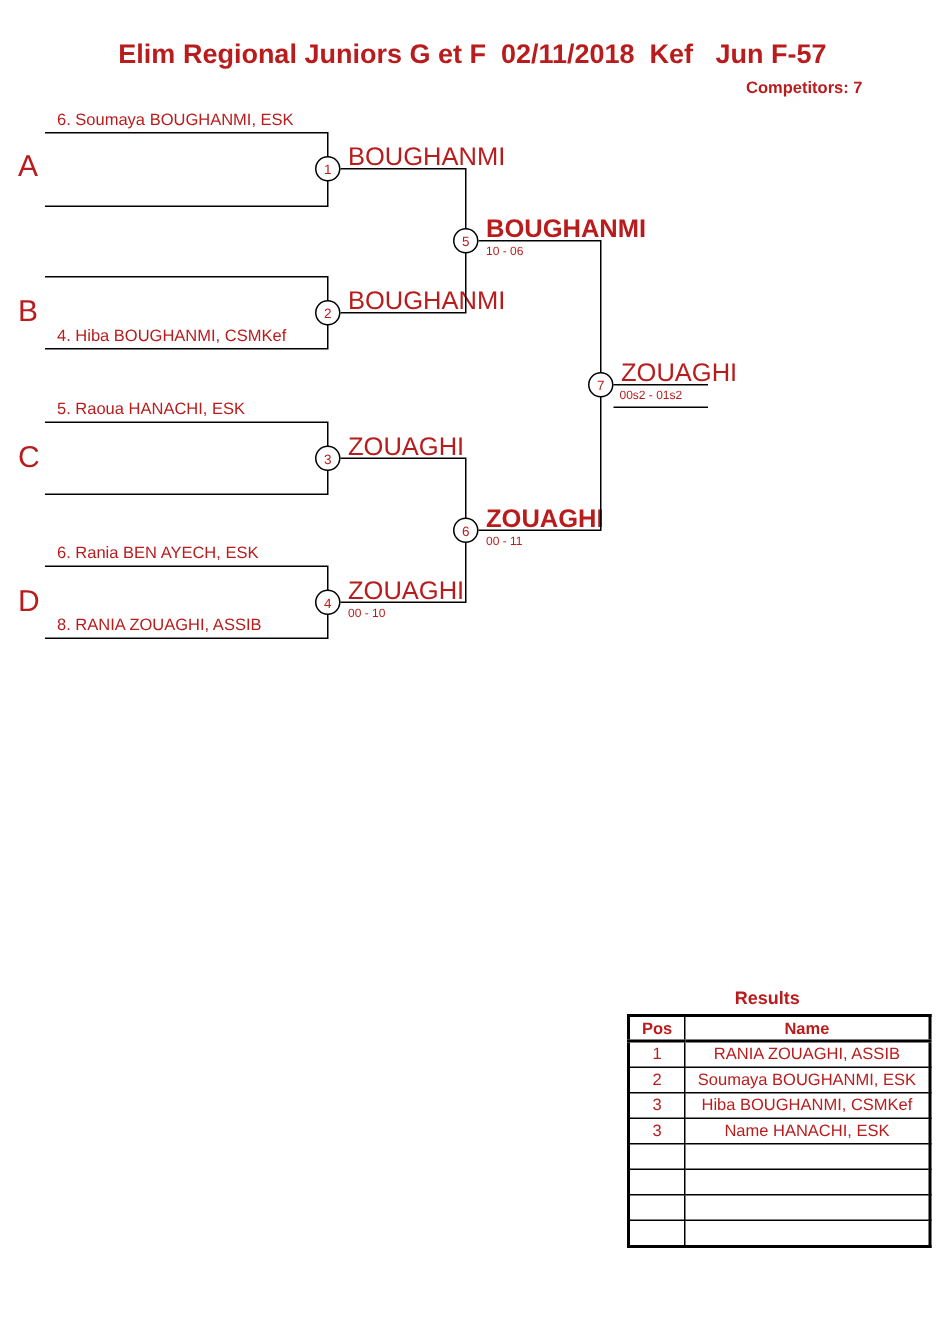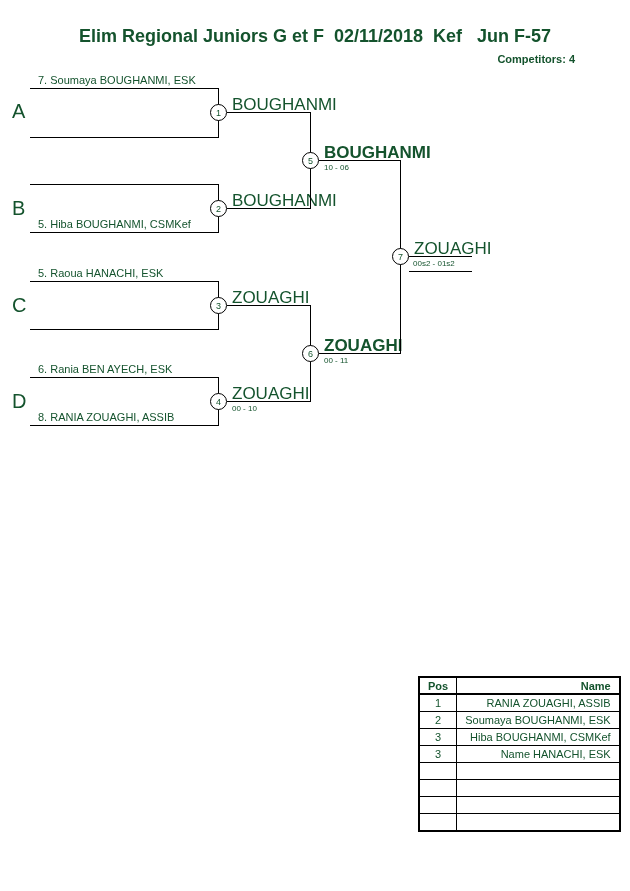--- a/index.html
+++ b/index.html
@@ -2,21 +2,21 @@
 <html><head>
 <meta charset="utf-8">
 <style>
   html, body { margin: 0; padding: 0; background: #fff; }
   .page {
     position: relative;
     width: 630px;
     height: 891px;
     background: #ffffff;
     font-family: "Liberation Sans", sans-serif;
-    color: #14532d;
+    color: #b91c1c;
     overflow: hidden;
   }
   .title {
     position: absolute;
     left: 0; right: 0; top: 26px;
     text-align: center;
     font-size: 18px;
     font-weight: bold;
     white-space: pre;
   }
@@ -90,37 +90,37 @@
     white-space: nowrap;
     overflow: hidden;
   }
   .results-table th {
     font-weight: bold;
     text-align: center;
     border-bottom: 2px solid #000;
     height: 15px;
   }
   .results-table .pos { width: 26px; text-align: center; }
-  .results-table .name { text-align: right; }
+  .results-table .name { text-align: center; }
 </style>
 </head>
 <body>
 
 <div class="page">
 
   <div class="title">Elim Regional Juniors G et F  02/11/2018  Kef   Jun F-57</div>
-  <div class="competitors">Competitors: 4</div>
+  <div class="competitors">Competitors: 7</div>
 
   <div class="letter" style="top:100px">A</div>
   <div class="letter" style="top:197px">B</div>
   <div class="letter" style="top:294px">C</div>
   <div class="letter" style="top:390px">D</div>
 
-  <div class="player" style="top:74px">7. Soumaya BOUGHANMI, ESK</div>
-  <div class="player" style="top:218px">5. Hiba BOUGHANMI, CSMKef</div>
+  <div class="player" style="top:74px">6. Soumaya BOUGHANMI, ESK</div>
+  <div class="player" style="top:218px">4. Hiba BOUGHANMI, CSMKef</div>
   <div class="player" style="top:267px">5. Raoua HANACHI, ESK</div>
   <div class="player" style="top:363px">6. Rania BEN AYECH, ESK</div>
   <div class="player" style="top:411px">8. RANIA ZOUAGHI, ASSIB</div>
 
   <div class="hline" style="left:30px;top:88px;width:188px"></div>
   <div class="hline" style="left:30px;top:137px;width:188px"></div>
   <div class="vline" style="left:218px;top:88px;height:50px"></div>
 
   <div class="hline" style="left:30px;top:184px;width:188px"></div>
   <div class="hline" style="left:30px;top:232px;width:188px"></div>
@@ -166,20 +166,21 @@
   <div class="hline" style="left:409px;top:271px;width:63px"></div>
 
   <div class="node" style="left:210px;top:104px">1</div>
   <div class="node" style="left:210px;top:200px">2</div>
   <div class="node" style="left:210px;top:297px">3</div>
   <div class="node" style="left:210px;top:393px">4</div>
   <div class="node" style="left:302px;top:152px">5</div>
   <div class="node" style="left:302px;top:345px">6</div>
   <div class="node" style="left:392px;top:248px">7</div>
 
+  <div class="results-heading">Results</div>
 
   <table class="results-table">
     <thead>
       <tr>
         <th class="pos">Pos</th>
         <th class="name">Name</th>
       </tr>
     </thead>
     <tbody>
       <tr>

